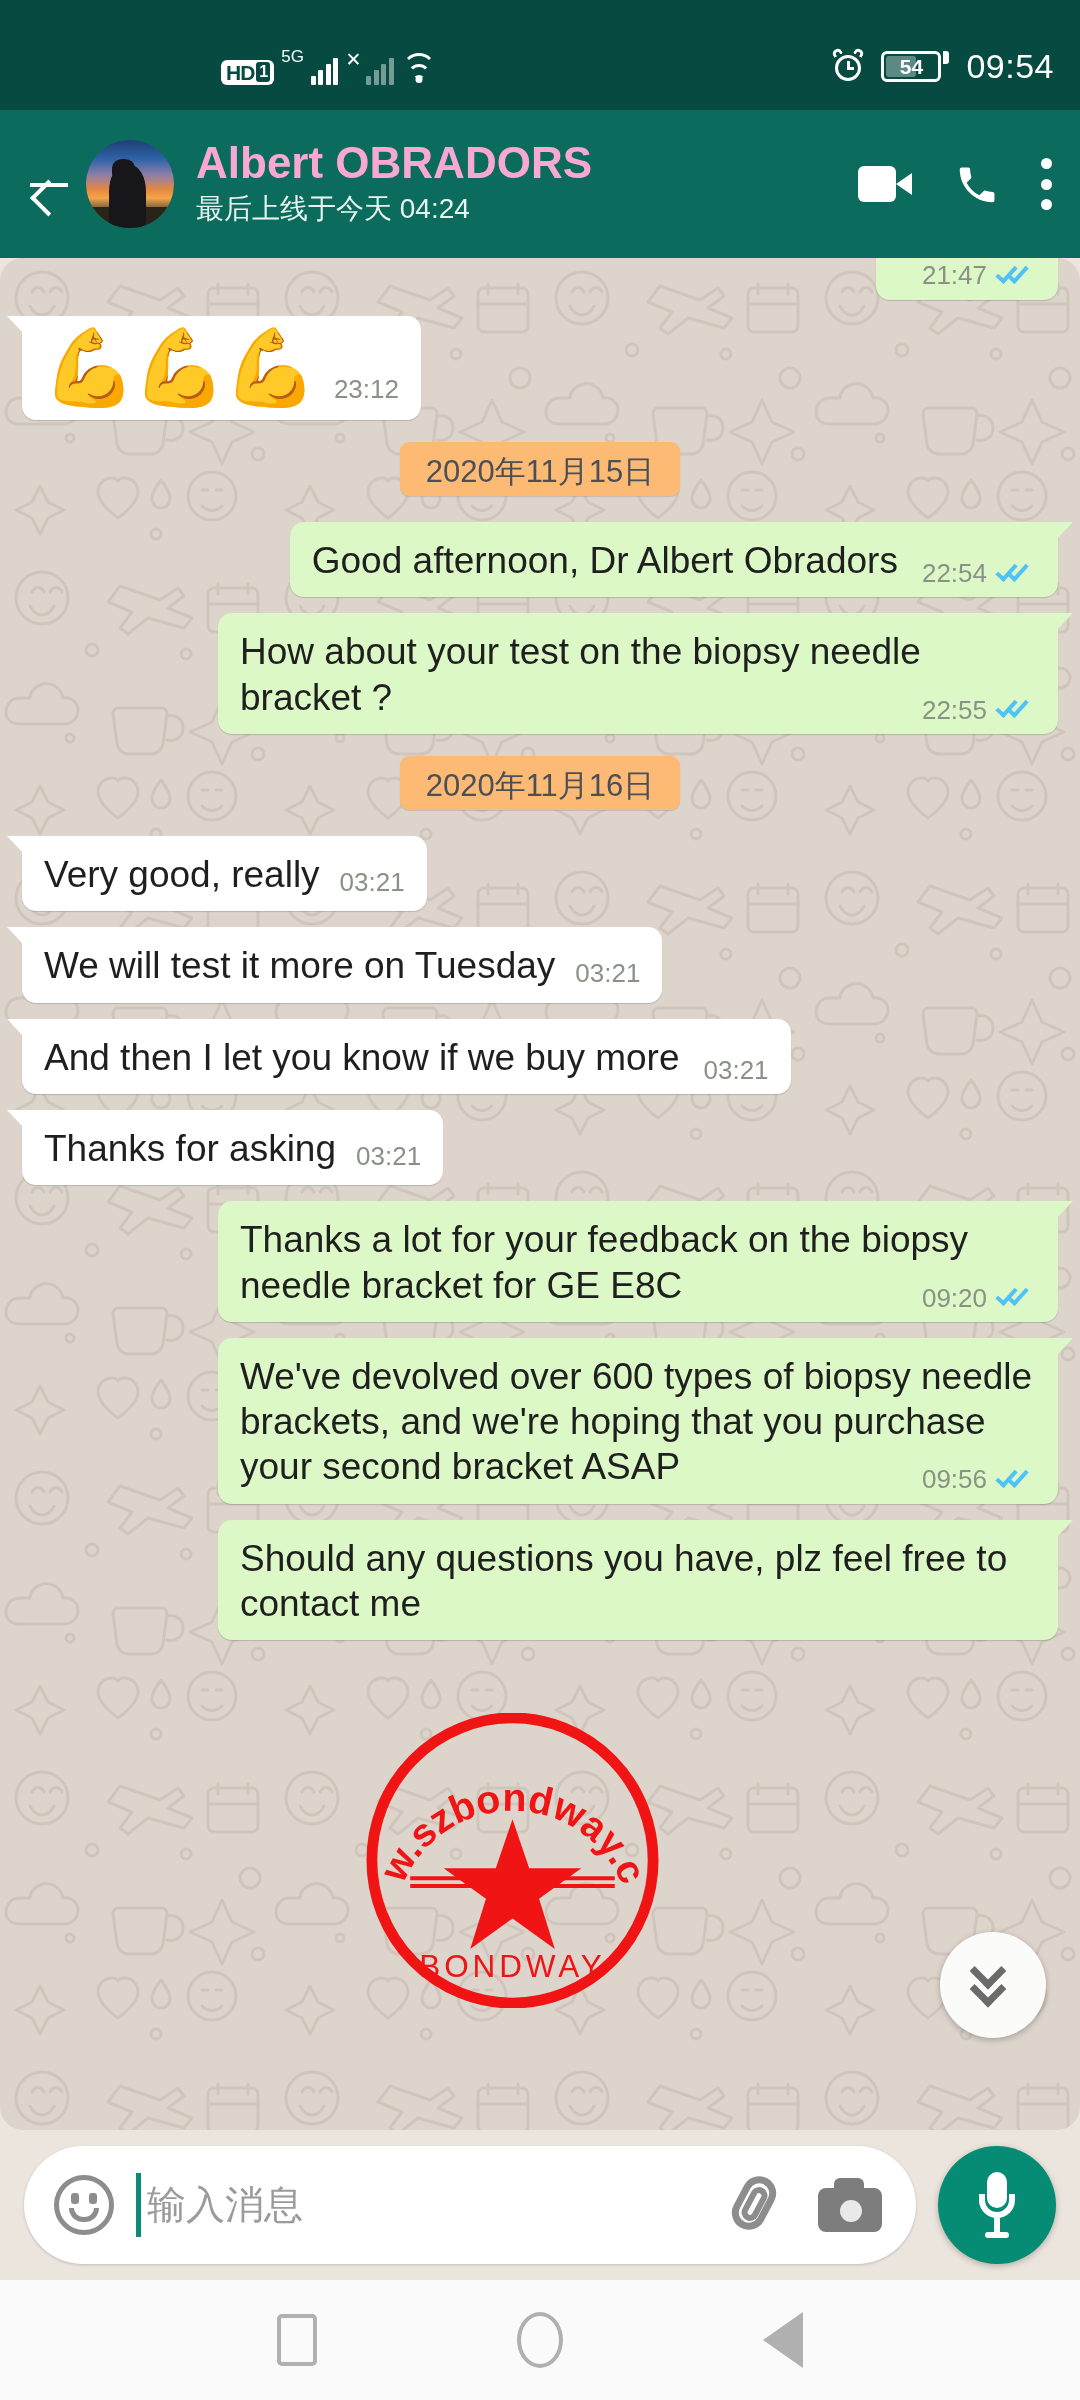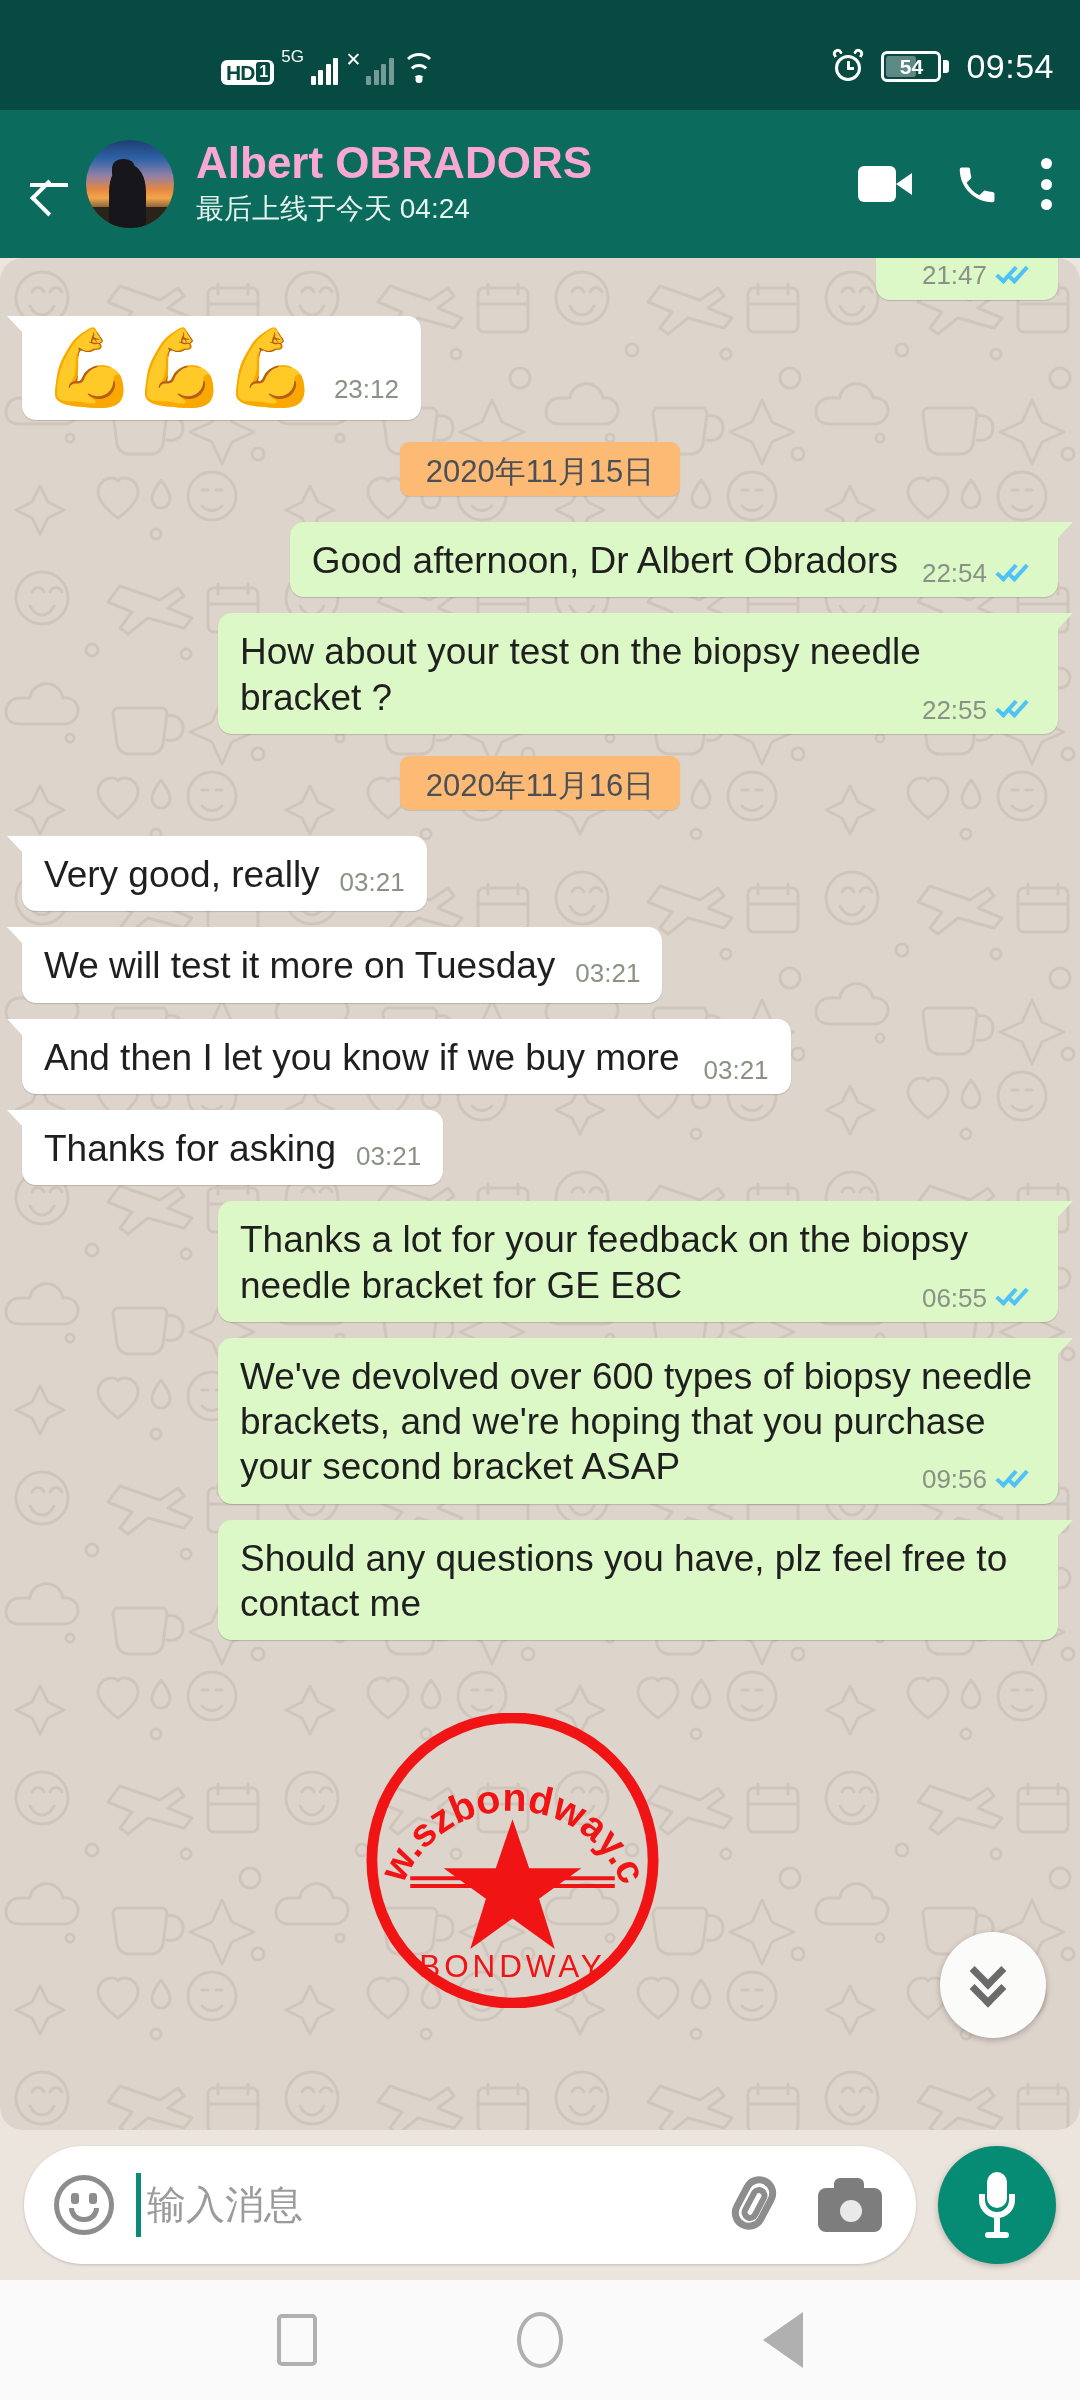--- a/index.html
+++ b/index.html
@@ -48,21 +48,21 @@
   .alarm { position:relative; width:32px; height:32px; }
   .alarm .face { position:absolute; left:3px; top:5px; width:26px; height:26px;
     border:3px solid #fff; border-radius:50%; }
   .alarm .ear { position:absolute; width:10px; height:7px; border:3px solid #fff;
     border-bottom:none; border-radius:6px 6px 0 0; top:-1px; }
   .alarm .ear.l { left:0; transform:rotate(-30deg); }
   .alarm .ear.r { right:0; transform:rotate(30deg); }
   .alarm .hand { position:absolute; background:#fff; }
   .alarm .h1 { width:2.5px; height:8px; left:15px; top:11px; }
   .alarm .h2 { width:7px; height:2.5px; left:15px; top:17px; }
-  .battery { display:flex; align-items:center; }
+  .battery { display:flex; }
   .battery .shell {
     width:60px; height:31px; border:3px solid #fff; border-radius:6px;
     position:relative; display:flex; align-items:center; justify-content:center;
   }
   .battery .fill { position:absolute; left:2px; top:2px; bottom:2px; width:52%;
     background:rgba(255,255,255,.35); border-radius:3px; }
   .battery .pct { position:relative; font-size:21px; font-weight:bold; color:#fff; line-height:1; }
   .battery .nub { width:6px; height:13px; background:#fff; border-radius:0 3px 3px 0; margin-left:2px; }
   .clock { font-size:34px; letter-spacing:.5px; }
 
@@ -421,21 +421,21 @@
               <span>03:21</span>
             </span></div>
         </div>
         <div class="row in">
           <div class="bubble in"><span class="txt">Thanks for asking</span><span class="meta inline">
               <span>03:21</span>
             </span></div>
         </div>
         <div class="row out">
           <div class="bubble out"><span class="txt">Thanks a lot for your feedback on the biopsy needle bracket for GE E8C</span><span class="meta">
-              <span>06:55</span>
+              <span>09:20</span>
               <span class="ticks">
                 <i></i>
                 <b></b>
               </span>
             </span></div>
         </div>
         <div class="row out">
           <div class="bubble out"><span class="txt">We've devolved over 600 types of biopsy needle brackets, and we're hoping that you purchase your second bracket ASAP</span><span class="meta">
               <span>09:56</span>
               <span class="ticks">

